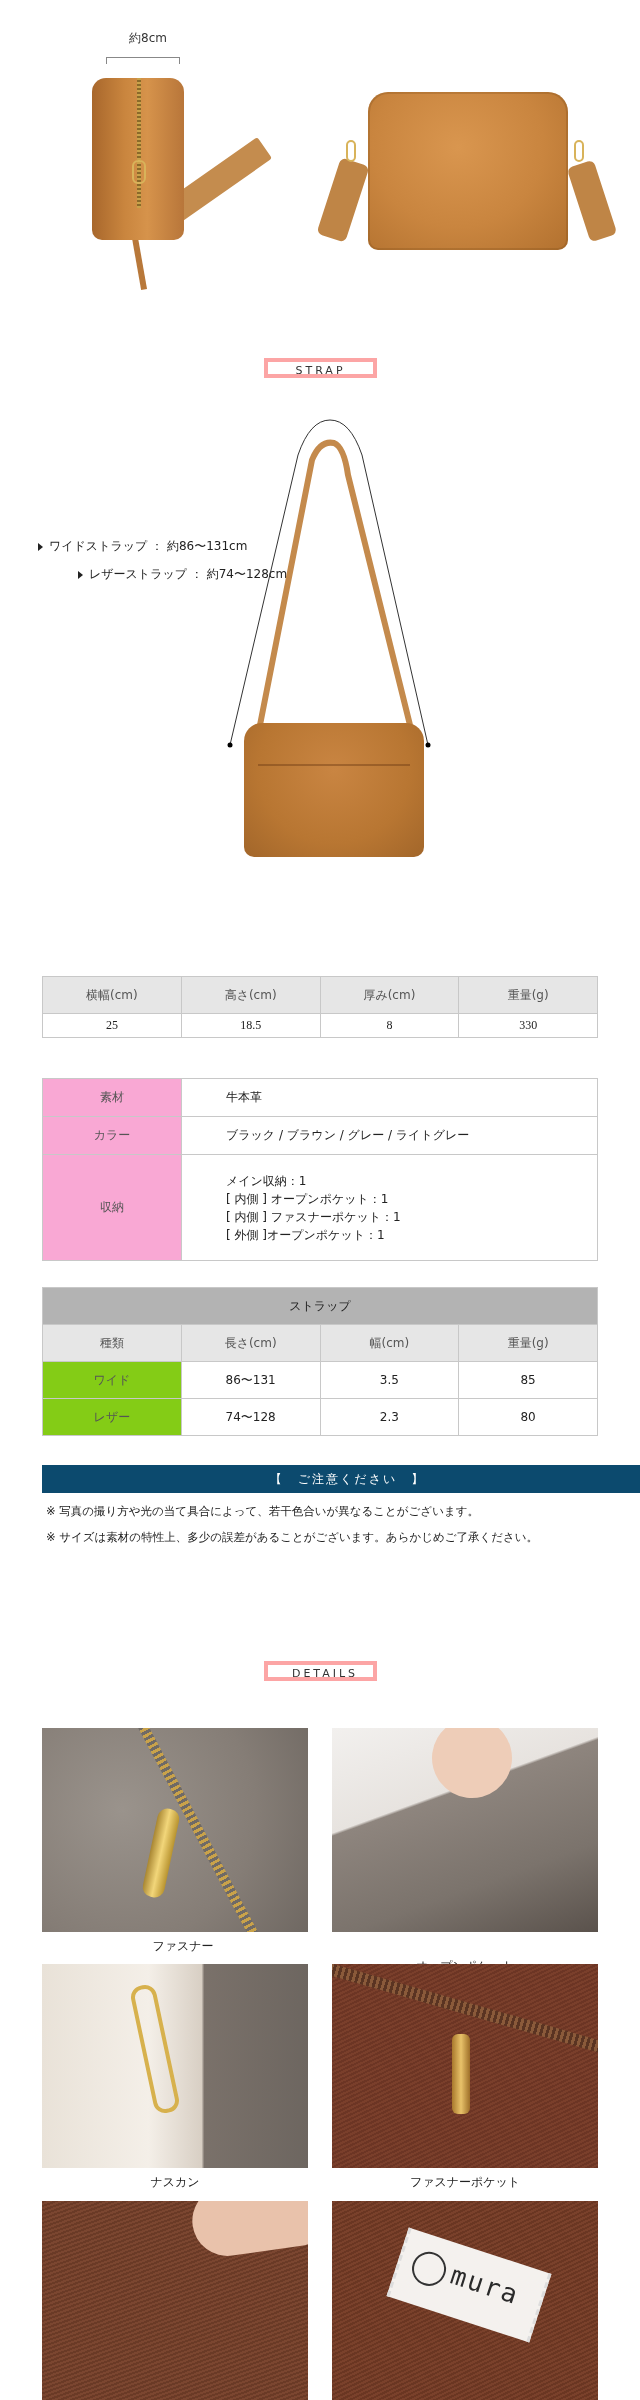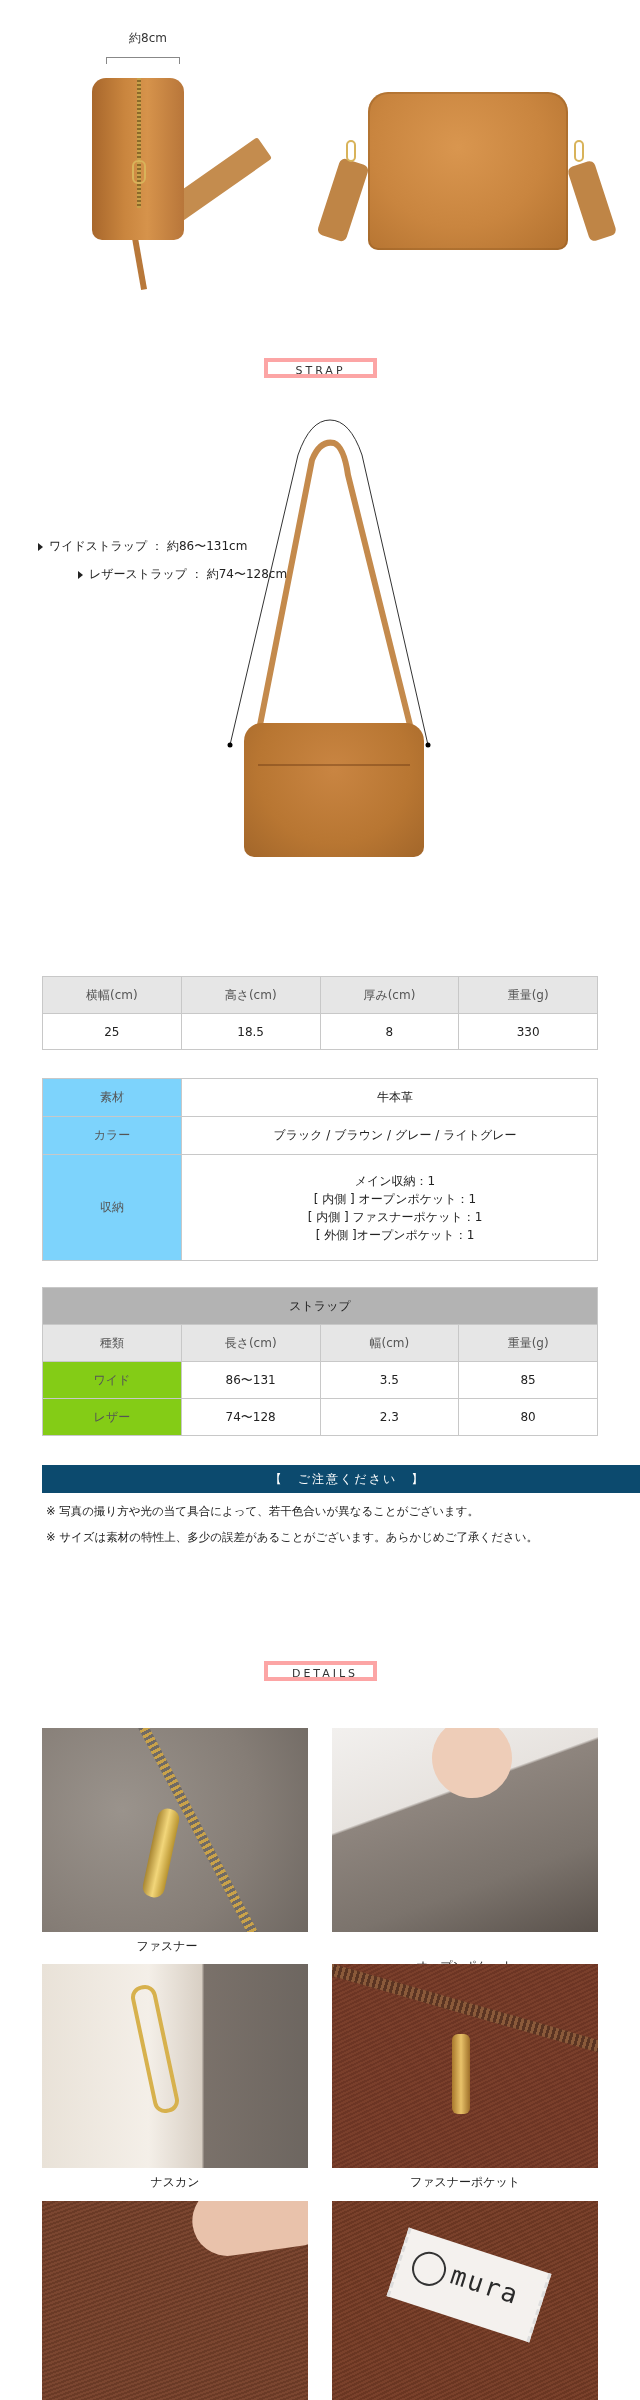--- a/index.html
+++ b/index.html
@@ -37,25 +37,25 @@
   .measure-svg { left: 220px; top: 415px; }
   .bag-hang { left: 244px; top: 723px; width: 180px; height: 134px; border-radius: 18px 18px 10px 10px;
     background: radial-gradient(ellipse at 50% 35%, #c98542 0%, #b87632 60%, #a2662a 100%); }
   .bag-hang-pocket { left: 258px; top: 764px; width: 152px; height: 2px; background: rgba(110,60,20,.45); }
 
   
   table { border-collapse: collapse; position: absolute; left: 42px; width: 556px; font-size: 12px; }
   td, th { border: 1px solid #c8c8c8; text-align: center; font-weight: normal; }
   .t1 { top: 976px; }
   .t1 th { background: #e6e6e6; color: #555; height: 37px; width: 25%; }
-  .t1 td { height: 36px; color: #222; }
+  .t1 td { height: 24px; color: #222; font-family: Liberation Serif, serif; }
 
   .t2 { top: 1078px; }
-  .t2 .lbl { background: #7dd3fc; color: #555; width: 139px; }
-  .t2 .val { text-align: center; padding-left: 11px; color: #222; }
+  .t2 .lbl { background: #f9a8d4; color: #555; width: 139px; }
+  .t2 .val { text-align: left; padding-left: 44px; color: #222; }
   .t2 tr.r1 td { height: 38px; }
   .t2 tr.r2 td { height: 38px; }
   .t2 tr.r3 td { height: 106px; }
   .t2 .multi div { line-height: 18px; }
 
   .t3 { top: 1287px; }
   .t3 .head { background: #b3b3b3; color: #222; height: 37px; }
   .t3 .sub th { background: #e6e6e6; color: #555; height: 37px; width: 25%; }
   .t3 .rowlbl { background: #84cc16; color: #555; }
   .t3 td { height: 37px; color: #222; }
@@ -197,21 +197,21 @@
 <div class="abs caution-bar">【　ご注意ください　】</div>
 <div class="abs caution-line" style="top:1504px;">※ 写真の撮り方や光の当て具合によって、若干色合いが異なることがございます。</div>
 <div class="abs caution-line" style="top:1530px;">※ サイズは素材の特性上、多少の誤差があることがございます。あらかじめご了承ください。</div>
 
 <div class="abs section-title" style="top:1661px;padding-left:9px;">DETAILS</div>
 
 <div class="abs photo p-zip" style="left:42px; top:1728px;">
   <div class="zip-line"></div>
   <div class="zip-pull"></div>
 </div>
-<div class="abs caption" style="left:34px; top:1938px;">ファスナー</div>
+<div class="abs caption" style="left:50px; top:1938px;">ファスナー</div>
 
 <div class="abs photo p-open" style="left:332px; top:1728px;">
   <div class="hand"></div>
 </div>
 <div class="abs caption" style="left:332px; top:1938px;margin-top:20px;">オープンポケット</div>
 
 <div class="abs photo p-hook" style="left:42px; top:1964px;">
   <div class="hook-shape"></div>
 </div>
 <div class="abs caption" style="left:42px; top:2174px;">ナスカン</div>

